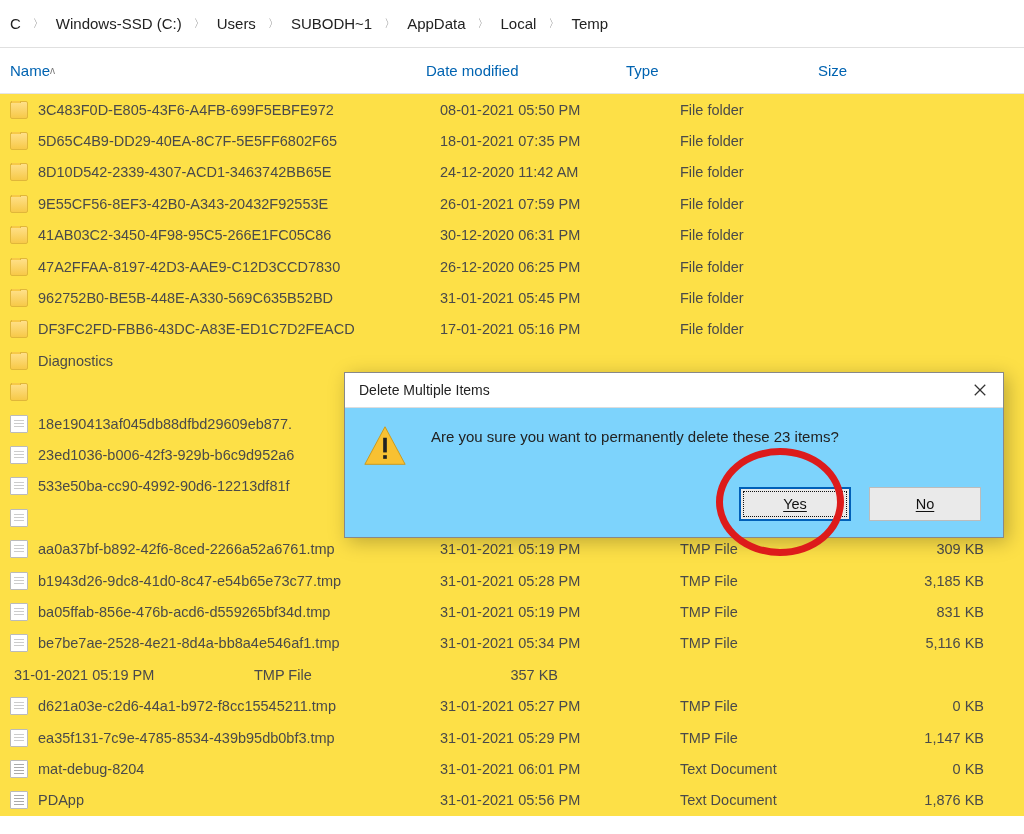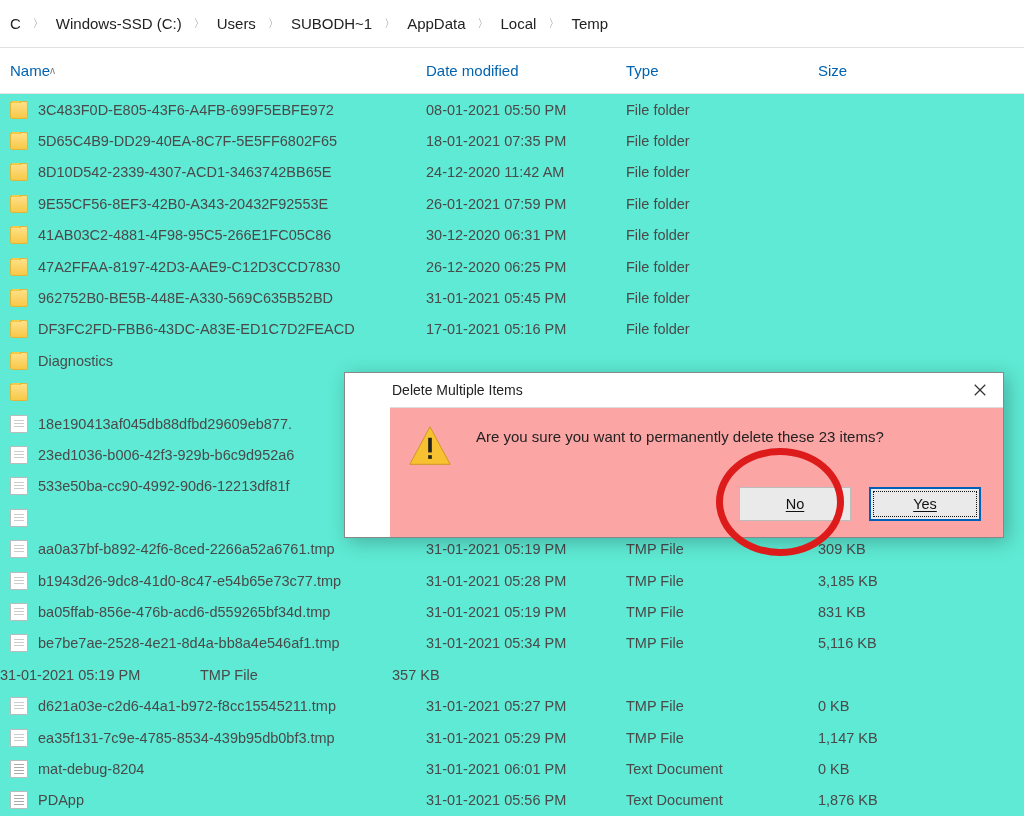--- a/index.html
+++ b/index.html
@@ -11,38 +11,38 @@
   
   .col-header { height: 46px; display: flex; align-items: center; color: #0063b1; font-size: 15px; border-bottom: 1px solid #e5e5e5; user-select: none; }
   .col-name  { flex: 0 0 426px; padding-left: 10px; display:flex; align-items:center; }
   .col-mod   { flex: 0 0 200px; }
   .col-type  { flex: 0 0 192px; }
   .col-size  { flex: 0 0 130px; text-align: left; }
   .sort-ind  { font-size: 10px; color:#777; }
   
   .file-list { display:flex; flex-direction:column; }
   .file-row  { height: 31.4px; display:flex; align-items:center; font-size:14.5px; color:#555; }
-  .file-row.selected { background:#5eead4; color:#4a4a4a; }
+  .file-row.selected { background:#fde047; color:#4a4a4a; }
   .cell-name { flex:0 0 426px; padding-left:10px; display:flex; align-items:center; gap:10px; overflow:hidden; white-space:nowrap; }
-  .cell-mod  { flex:0 0 200px; }
-  .cell-type { flex:0 0 192px; }
-  .cell-size { flex:0 0 120px; padding-right:8px; }
+  .cell-mod  { flex:0 0 200px;margin-left:14px; }
+  .cell-type { flex:0 0 192px;margin-left:40px; }
+  .cell-size { flex:0 0 120px; text-align:right; padding-right:8px; }
   
   .icon { width:18px; height:18px; display:inline-block; flex:0 0 18px; }
   .icon.folder { background: linear-gradient(#ffe089,#f7c948); border:1px solid #e0b63a; border-radius:2px; position:relative; }
   .icon.folder::before { content:""; position:absolute; top:-4px; left:0; width:8px; height:4px; background:#f7c948; border:1px solid #e0b63a; border-bottom:none; border-radius:2px 2px 0 0; }
   .icon.file { background:#fff; border:1px solid #bbb; border-radius:1px; position:relative; }
   .icon.file::before { content:""; position:absolute; left:3px; right:3px; top:4px; height:1px; background:#ccc; box-shadow:0 3px 0 #ccc, 0 6px 0 #ccc; }
   .icon.textdoc { background:#fff; border:1px solid #bbb; border-radius:1px; position:relative; }
   .icon.textdoc::before { content:""; position:absolute; left:3px; right:3px; top:3px; height:1px; background:#aaa; box-shadow:0 3px 0 #aaa,0 6px 0 #aaa,0 9px 0 #aaa; }
   
-  .dialog { position:absolute; left:344px; top:372px; width:660px; height:166px; background:#fff; border:1px solid #888; box-shadow:4px 4px 18px rgba(0,0,0,.25); display:flex; flex-direction:column;padding-left:33px; }
+  .dialog { position:absolute; left:344px; top:372px; width:660px; height:166px; background:#fff; border:1px solid #888; box-shadow:4px 4px 18px rgba(0,0,0,.25); display:flex; flex-direction:column; }
   .dlg-title { height:34px; display:flex; align-items:center; justify-content:space-between; padding:0 10px 0 14px; font-size:14px; color:#222; }
   .dlg-close { width:26px; height:26px; display:flex; align-items:center; justify-content:center; font-size:16px; color:#333; cursor:default; }
-  .dlg-body  { flex:1; background:#fca5a5; display:flex; padding:16px 20px 14px 18px; gap:24px; border-top:1px solid #ddd; position:relative;margin-left:12px; }
+  .dlg-body  { flex:1; background:#7dd3fc; display:flex; padding:16px 20px 14px 18px; gap:24px; border-top:1px solid #ddd; position:relative; }
   .warn-icon { width:44px; height:44px; }
   .dlg-msg   { font-size:15px; color:#222; padding-top:4px; }
   .dlg-buttons { position:absolute; right:22px; bottom:16px; display:flex; gap:18px; }
   .dlg-btn { width:112px; height:34px; background:#eaeaea; border:1px solid #bcbcbc; display:flex; align-items:center; justify-content:center; font-size:14.5px; color:#111; }
   .dlg-btn.yes { border:2px solid #005fb8; outline:1px dotted #111; outline-offset:-5px; }
   
   .red-ring { position:absolute; left:716px; top:448px; width:128px; height:108px; border:7px solid #dd1b1b; border-radius:50%; pointer-events:none; }
 </style>
 </head>
 <body>
@@ -106,21 +106,21 @@
         <span class="icon folder"></span>
         <span>9E55CF56-8EF3-42B0-A343-20432F92553E</span>
       </div>
       <div class="cell-mod">26-01-2021 07:59 PM</div>
       <div class="cell-type">File folder</div>
       <div class="cell-size"></div>
     </div>
     <div class="file-row selected">
       <div class="cell-name">
         <span class="icon folder"></span>
-        <span>41AB03C2-4881-4F98-95C5-266E1FC05C86</span>
+        <span>41AB03C2-3450-4F98-95C5-266E1FC05C86</span>
       </div>
       <div class="cell-mod">30-12-2020 06:31 PM</div>
       <div class="cell-type">File folder</div>
       <div class="cell-size"></div>
     </div>
     <div class="file-row selected">
       <div class="cell-name">
         <span class="icon folder"></span>
         <span>47A2FFAA-8197-42D3-AAE9-C12D3CCD7830</span>
       </div>
@@ -290,23 +290,23 @@
   <div class="dlg-body">
     <span class="warn-icon">
       <svg viewBox="0 0 48 48" width="44" height="44">
         <polygon points="24,3 46,44 2,44" fill="#f8c132" stroke="#c99718" stroke-width="1"></polygon>
         <rect x="22" y="15" width="4" height="16" fill="#222"></rect>
         <rect x="22" y="34" width="4" height="4" fill="#222"></rect>
       </svg>
     </span>
     <div class="dlg-msg">Are you sure you want to permanently delete these 23 items?</div>
     <div class="dlg-buttons">
+      <div class="dlg-btn yes">
+          <span style="text-decoration:underline;text-decoration-color:#111;text-underline-offset:2px">Yes</span>
+        </div>
       <div class="dlg-btn">
           <span style="text-decoration:underline;text-decoration-color:#111;text-underline-offset:2px">No</span>
         </div>
-      <div class="dlg-btn yes">
-          <span style="text-decoration:underline;text-decoration-color:#111;text-underline-offset:2px">Yes</span>
-        </div>
     </div>
   </div>
 </div>
 
 <div class="red-ring"></div>
 
 </body></html>

